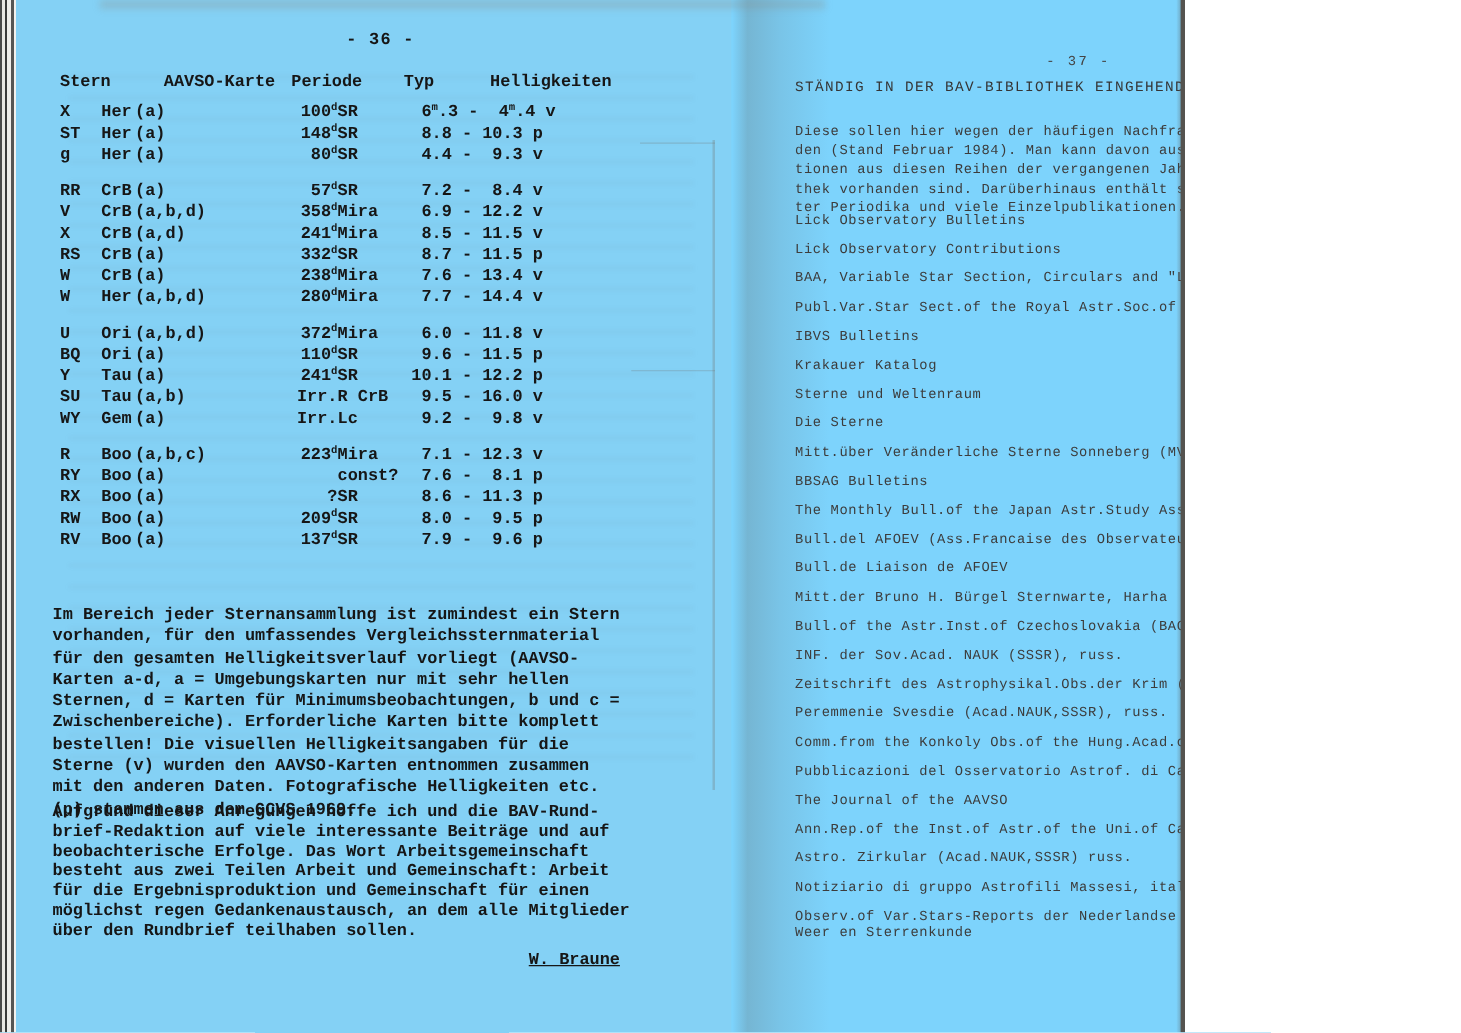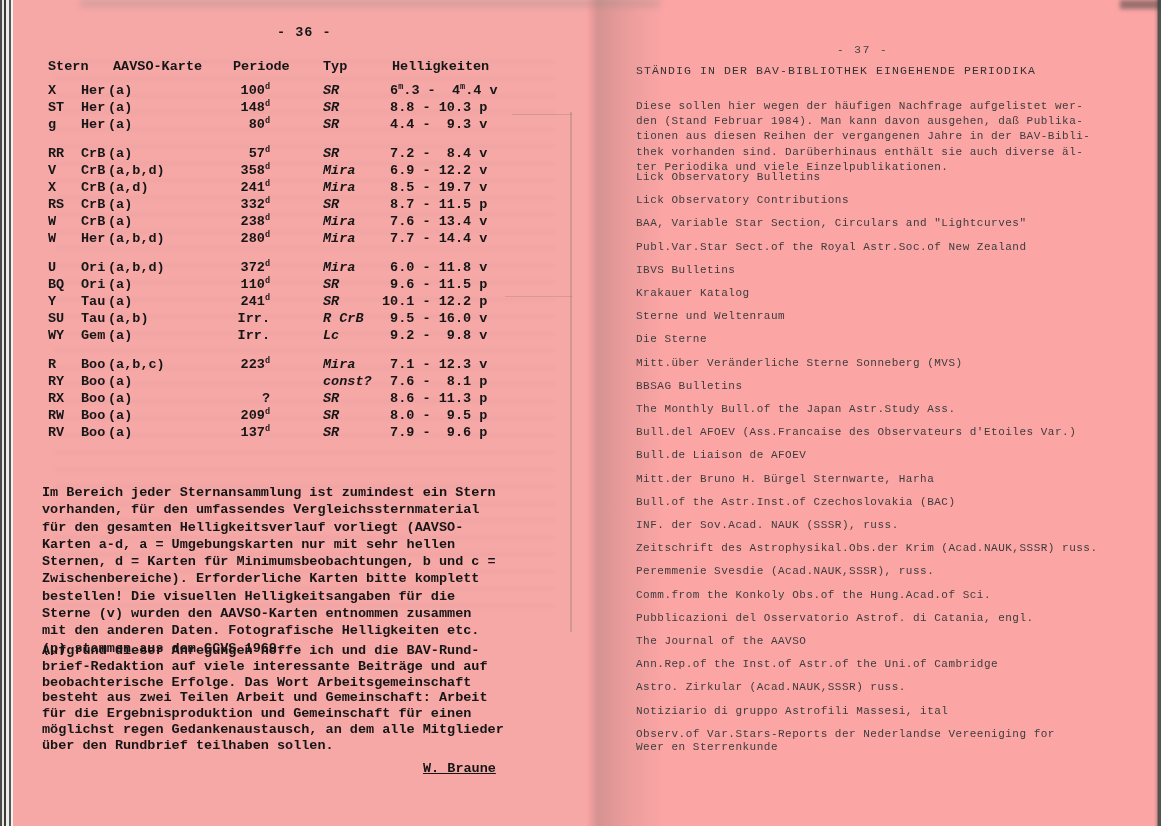--- a/index.html
+++ b/index.html
@@ -1,19 +1,19 @@
 <!DOCTYPE html>
 <html><head>
 <meta charset="utf-8">
 <style>
   html,body{margin:0;padding:0;}
   body{width:1169px;height:826px;overflow:hidden;background:#ffffff;}
   .sheet{
-    position:relative;width:1161px;height:826px;overflow:hidden;
-    background:#fca5a5;
+    position:relative;width:948px;height:826px;overflow:hidden;
+    background:#7dd3fc;
     font-family:"Liberation Mono","DejaVu Sans Mono",monospace;
   }
   
   .tint-left{position:absolute;left:0;top:0;width:585px;height:826px;background:rgba(196,192,184,0.10);pointer-events:none;}
   .bleed-noise{position:absolute;left:55px;top:60px;width:500px;height:560px;
     background:repeating-linear-gradient(180deg, rgba(110,108,104,0.05) 0 3px, rgba(0,0,0,0) 3px 17px);
     filter:blur(1.6px);pointer-events:none;}
   .ghost-vline{position:absolute;left:570px;top:112px;width:2px;height:520px;background:rgba(110,106,100,0.28);filter:blur(0.6px);pointer-events:none;}
   .ghost-hline1{position:absolute;left:512px;top:114px;width:60px;height:1px;background:rgba(110,106,100,0.25);pointer-events:none;}
   .ghost-hline2{position:absolute;left:505px;top:296px;width:67px;height:1px;background:rgba(110,106,100,0.22);pointer-events:none;}
@@ -37,28 +37,28 @@
     left:630px;top:42px;width:535px;height:780px;
     color:#3c3c3c;
     font-weight:400;font-size:11px;line-height:13px;letter-spacing:0.5px;
   }
 
   
   .pl-pageno{position:absolute;left:237px;top:2px;letter-spacing:1px;}
   .pl-table{position:absolute;left:8px;top:36px;}
   .thead{position:relative;height:24px;}
   .th{position:absolute;top:0;white-space:nowrap;}
-  .th0{left:0;}.th1{left:65px;}.th2{left:185px;}.th3{left:275px;}.th4{left:324px;margin-left:20px;}
+  .th0{left:0;}.th1{left:83px;}.th2{left:185px;}.th3{left:275px;}.th4{left:324px;margin-left:20px;}
   .trow{height:17px;line-height:17px;white-space:nowrap;}
   .cell{display:inline-block;vertical-align:top;}
   .c-name{width:33px;}
   .c-const{width:27px;}
   .c-charts{width:112px;}
   .c-period{width:50px;text-align:right;}
-  .c-typ{margin-left:53px;width:59px;font-style:italic;}
+  .c-typ{width:59px;}
   .c-mag{white-space:pre;}
   .tgap{height:12px;}
   sup.sp{font-size:8.5px;line-height:0;vertical-align:5px;letter-spacing:0;}
   .pl-para{position:absolute;left:2px;white-space:pre;margin:0;
     font:inherit;}
   .pl-para1{top:436px;line-height:17.3px;margin-top:26px;}
   .pl-para2{top:621px;line-height:15.8px;}
   .pl-sig{position:absolute;left:383px;top:738px;text-decoration:underline;}
 
   
@@ -90,21 +90,21 @@
           <span class="th th3">Typ</span>
           <span class="th th4">Helligkeiten</span>
         </div>
       <div class="tbody">
           <div class="trow"><span class="cell c-name">X</span><span class="cell c-const">Her</span><span class="cell c-charts">(a)</span><span class="cell c-period"><span>100</span><sup class="sp">d</sup></span><span class="cell c-typ">SR</span><span class="cell c-mag"><span> 6</span><sup class="sp">m</sup><span>.3 -  4</span><sup class="sp">m</sup><span>.4 v</span></span></div>
           <div class="trow"><span class="cell c-name">ST</span><span class="cell c-const">Her</span><span class="cell c-charts">(a)</span><span class="cell c-period"><span>148</span><sup class="sp">d</sup></span><span class="cell c-typ">SR</span><span class="cell c-mag"><span> 8.8 - 10.3 p</span></span></div>
           <div class="trow"><span class="cell c-name">g</span><span class="cell c-const">Her</span><span class="cell c-charts">(a)</span><span class="cell c-period"><span>80</span><sup class="sp">d</sup></span><span class="cell c-typ">SR</span><span class="cell c-mag"><span> 4.4 -  9.3 v</span></span></div>
           <div class="tgap"></div>
           <div class="trow"><span class="cell c-name">RR</span><span class="cell c-const">CrB</span><span class="cell c-charts">(a)</span><span class="cell c-period"><span>57</span><sup class="sp">d</sup></span><span class="cell c-typ">SR</span><span class="cell c-mag"><span> 7.2 -  8.4 v</span></span></div>
           <div class="trow"><span class="cell c-name">V</span><span class="cell c-const">CrB</span><span class="cell c-charts">(a,b,d)</span><span class="cell c-period"><span>358</span><sup class="sp">d</sup></span><span class="cell c-typ">Mira</span><span class="cell c-mag"><span> 6.9 - 12.2 v</span></span></div>
-          <div class="trow"><span class="cell c-name">X</span><span class="cell c-const">CrB</span><span class="cell c-charts">(a,d)</span><span class="cell c-period"><span>241</span><sup class="sp">d</sup></span><span class="cell c-typ">Mira</span><span class="cell c-mag"><span> 8.5 - 19.7 v</span></span></div>
+          <div class="trow"><span class="cell c-name">X</span><span class="cell c-const">CrB</span><span class="cell c-charts">(a,d)</span><span class="cell c-period"><span>241</span><sup class="sp">d</sup></span><span class="cell c-typ">Mira</span><span class="cell c-mag"><span> 8.5 - 11.5 v</span></span></div>
           <div class="trow"><span class="cell c-name">RS</span><span class="cell c-const">CrB</span><span class="cell c-charts">(a)</span><span class="cell c-period"><span>332</span><sup class="sp">d</sup></span><span class="cell c-typ">SR</span><span class="cell c-mag"><span> 8.7 - 11.5 p</span></span></div>
           <div class="trow"><span class="cell c-name">W</span><span class="cell c-const">CrB</span><span class="cell c-charts">(a)</span><span class="cell c-period"><span>238</span><sup class="sp">d</sup></span><span class="cell c-typ">Mira</span><span class="cell c-mag"><span> 7.6 - 13.4 v</span></span></div>
           <div class="trow"><span class="cell c-name">W</span><span class="cell c-const">Her</span><span class="cell c-charts">(a,b,d)</span><span class="cell c-period"><span>280</span><sup class="sp">d</sup></span><span class="cell c-typ">Mira</span><span class="cell c-mag"><span> 7.7 - 14.4 v</span></span></div>
           <div class="tgap"></div>
           <div class="trow"><span class="cell c-name">U</span><span class="cell c-const">Ori</span><span class="cell c-charts">(a,b,d)</span><span class="cell c-period"><span>372</span><sup class="sp">d</sup></span><span class="cell c-typ">Mira</span><span class="cell c-mag"><span> 6.0 - 11.8 v</span></span></div>
           <div class="trow"><span class="cell c-name">BQ</span><span class="cell c-const">Ori</span><span class="cell c-charts">(a)</span><span class="cell c-period"><span>110</span><sup class="sp">d</sup></span><span class="cell c-typ">SR</span><span class="cell c-mag"><span> 9.6 - 11.5 p</span></span></div>
           <div class="trow"><span class="cell c-name">Y</span><span class="cell c-const">Tau</span><span class="cell c-charts">(a)</span><span class="cell c-period"><span>241</span><sup class="sp">d</sup></span><span class="cell c-typ">SR</span><span class="cell c-mag"><span>10.1 - 12.2 p</span></span></div>
           <div class="trow"><span class="cell c-name">SU</span><span class="cell c-const">Tau</span><span class="cell c-charts">(a,b)</span><span class="cell c-period"><span>Irr.</span></span><span class="cell c-typ">R CrB</span><span class="cell c-mag"><span> 9.5 - 16.0 v</span></span></div>
           <div class="trow"><span class="cell c-name">WY</span><span class="cell c-const">Gem</span><span class="cell c-charts">(a)</span><span class="cell c-period"><span>Irr.</span></span><span class="cell c-typ">Lc</span><span class="cell c-mag"><span> 9.2 -  9.8 v</span></span></div>
           <div class="tgap"></div>

